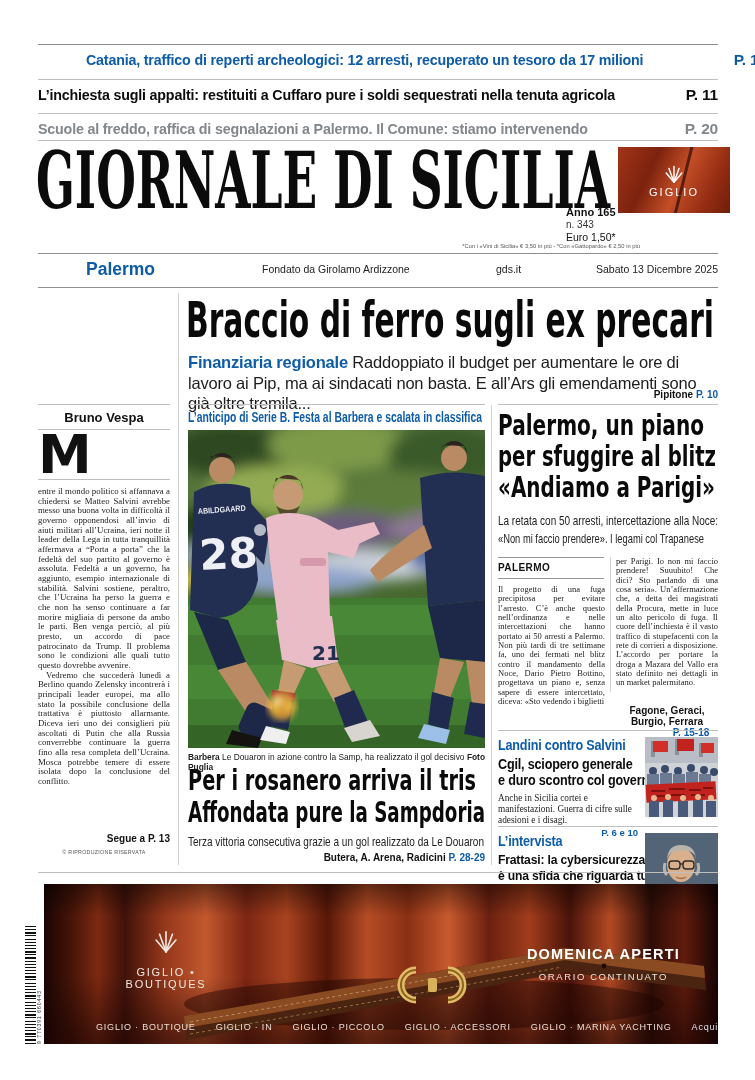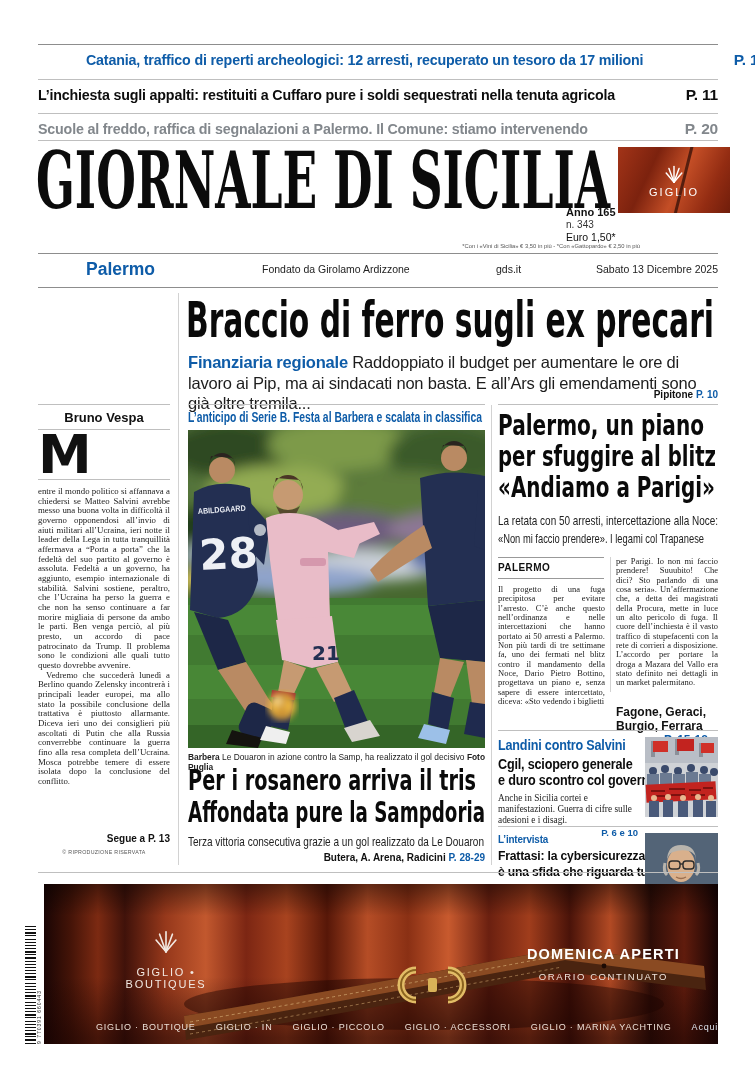--- a/index.html
+++ b/index.html
@@ -249,21 +249,21 @@
     <text x="0" y="13" font-size="13.5" font-family="Liberation Sans, sans-serif" fill="#222" textLength="220" lengthAdjust="spacingAndGlyphs">La retata con 50 arresti, intercettazione alla Noce:</text>
     <text x="0" y="31" font-size="13.5" font-family="Liberation Sans, sans-serif" fill="#222" textLength="206" lengthAdjust="spacingAndGlyphs">«Non mi faccio prendere». I legami col Trapanese</text>
   </svg>
 
   <div class="rule" style="left:498px;top:557px;width:106px;background:#999"></div>
   <div class="abs b" style="left:498px;top:562px;font-size:10px;letter-spacing:.4px">PALERMO</div>
   <div class="rule" style="left:498px;top:578px;width:106px;background:#999"></div>
   <div class="abs body-just" style="left:498px;top:585px;width:107px;font-size:8.5px;line-height:1.1">Il progetto di una fuga precipitosa per evitare l’arresto. C’è anche questo nell’ordinanza e nelle intercettazioni che hanno portato ai 50 arresti a Palermo. Non più tardi di tre settimane fa, uno dei fermati nel blitz contro il mandamento della Noce, Dario Pietro Bottino, progettava un piano e, senza sapere di essere intercettato, diceva: «Sto vedendo i biglietti</div>
   <div class="vrule" style="left:610px;top:557px;height:135px"></div>
   <div class="abs body-just" style="left:616px;top:557px;width:102px;font-size:8.5px;line-height:1.1">per Parigi. Io non mi faccio prendere! Suuubito! Che dici? Sto parlando di una cosa seria». Un’affermazione che, a detta dei magistrati della Procura, mette in luce un alto pericolo di fuga. Il cuore dell’inchiesta è il vasto traffico di stupefacenti con la rete di corrieri a disposizione. L’accordo per portare la droga a Mazara del Vallo era stato definito nei dettagli in un market palermitano.</div>
-  <div class="abs" style="left:616px;top:705px;width:102px;text-align:left;font-size:12px">
+  <div class="abs" style="left:616px;top:705px;width:102px;text-align:center;font-size:10px">
     <span class="b">Fagone, Geraci, Burgio, Ferrara</span><br>
     <span class="blue b">P. 15-18</span>
   </div>
 
   <div class="rule" style="left:498px;top:730px;width:220px"></div>
   <div class="abs" style="left:498px;top:737px;width:140px">
     <div class="sec-kicker" style="font-size:14px"><span class="condense">Landini contro Salvini</span></div>
     <div class="sec-title" style="margin-top:3px">
       <span class="condense">Cgil, sciopero generale</span><br>
       <span class="condense">e duro scontro col governo</span>
@@ -311,21 +311,21 @@
         <circle cx="9" cy="61" r="3"></circle>
         <circle cx="23" cy="60" r="3"></circle>
         <circle cx="38" cy="61" r="3"></circle>
         <circle cx="53" cy="60" r="3"></circle>
         <circle cx="66" cy="61" r="3"></circle>
       </g>
   </svg>
 
   <div class="rule" style="left:498px;top:826px;width:220px"></div>
   <div class="abs" style="left:498px;top:833px;width:142px">
-    <div class="sec-kicker" style="font-size:11px"><span class="condense">L’intervista</span></div>
+    <div class="sec-kicker" style="font-size:14px"><span class="condense">L’intervista</span></div>
     <div class="sec-title" style="margin-top:3px;font-size:13.5px">
       <span class="condense">Frattasi: la cybersicurezza</span><br>
       <span class="condense">è una sfida che riguarda tutti</span>
     </div>
     <div class="serif" style="font-size:9.3px;line-height:1.18;margin-top:5px;color:#1b1b1b">Nuovo corso, a Scienze Politiche parla il direttore dell’Agenzia per la Cybersicurezza.</div>
     <div style="font-size:9.5px;text-align:right;margin-top:1px">
       <span class="b">Villino</span>
       <span class="blue b">P. 12</span>
     </div>
   </div>

